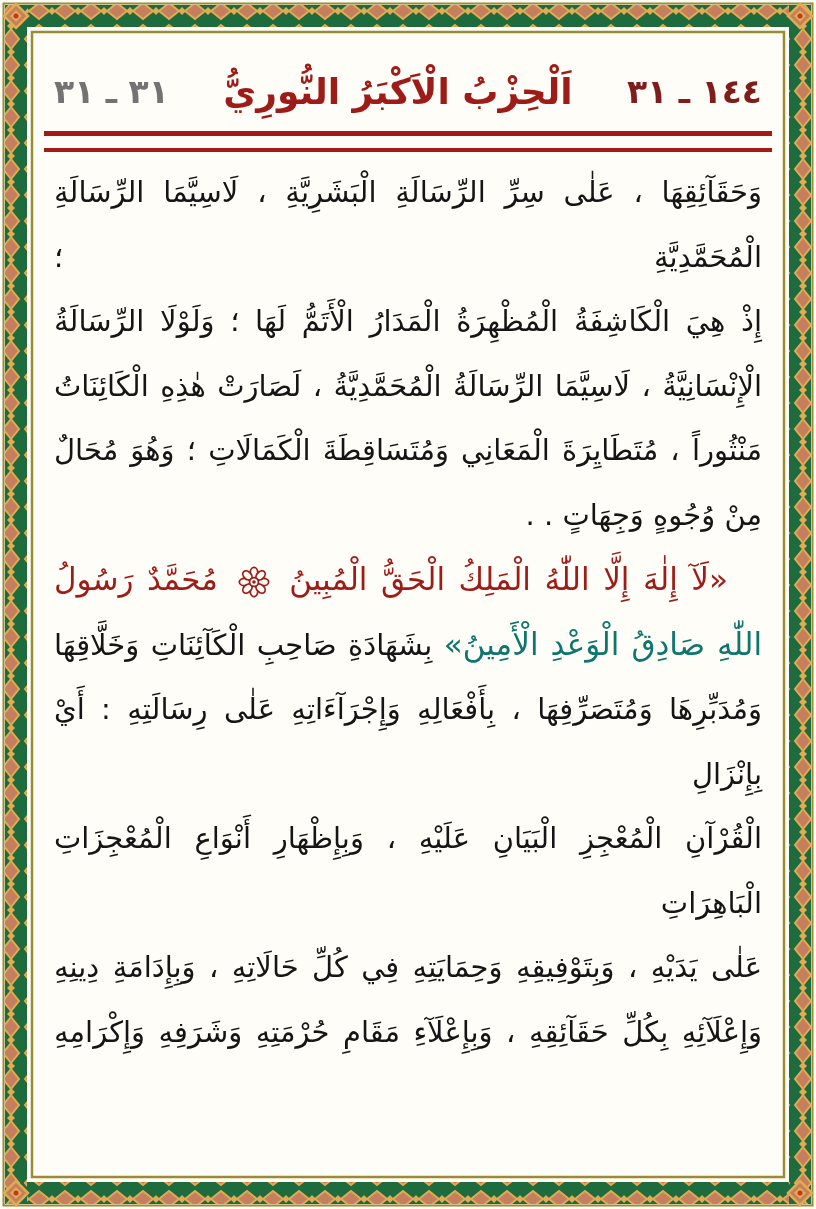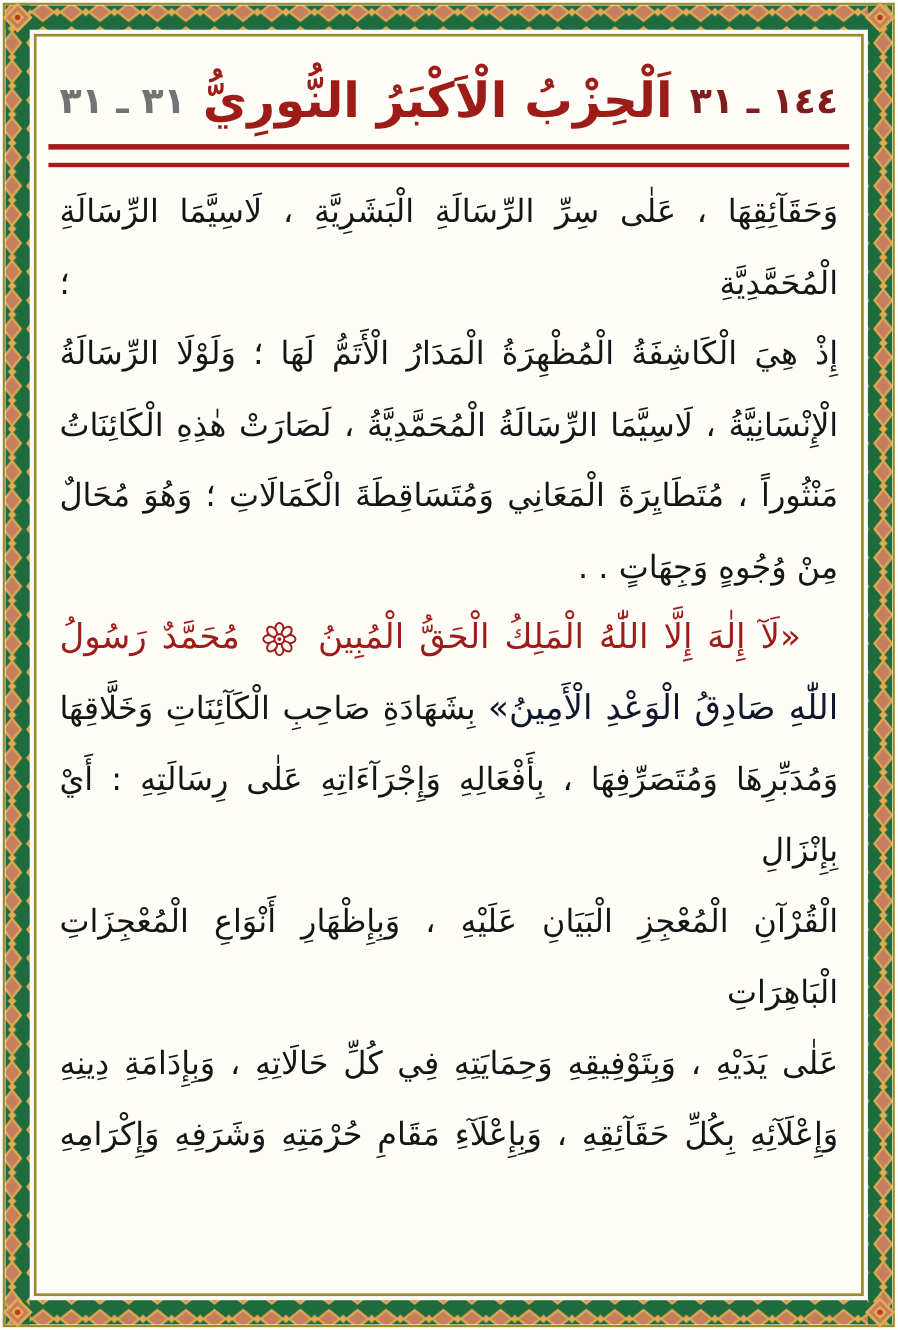--- a/index.html
+++ b/index.html
@@ -5,21 +5,21 @@
   html,body { margin:0; padding:0; }
   body { width:816px; height:1209px; background:#ffffff; overflow:hidden;
          font-family:"DejaVu Sans", sans-serif; }
   .page { position:relative; width:816px; height:1209px; background:#fffdf7; }
   .frame { position:absolute; left:0; top:0; z-index:0; }
   .content { position:absolute; top:36px; left:40px; right:40px; z-index:1;
              direction:rtl; }
   .header { display:flex; justify-content:space-between; align-items:center;
             margin:24px 14px 0 14px; height:62px; }
   .pagenum { font-size:33px; font-weight:bold; white-space:nowrap; }
-  .title   { font-size:44px; font-weight:bold; white-space:nowrap; }
+  .title   { font-size:36px; font-weight:bold; white-space:nowrap; }
   .watermark { font-size:33px; font-weight:bold; white-space:nowrap; }
   .rule { margin:9px 4px 0 4px; height:12px;
           border-top:5px solid; border-bottom:4px solid; }
   .textblock { margin:8px 14px 0 14px; font-size:29px; color:#151515;
                line-height:64.5px; }
   .line { text-align:justify; text-align-last:justify; }
   .line.lastline { text-align-last:right; }
   .quoteline { font-weight:normal; font-size:31px; }
   .indent { padding-right:34px; }
   .rosette { vertical-align:middle; margin:0 6px; }
@@ -107,21 +107,21 @@
             <ellipse cx="10.6" cy="10.6" rx="4.2" ry="6" transform="rotate(-45 10.6 10.6)"></ellipse>
             <ellipse cx="25.4" cy="25.4" rx="4.2" ry="6" transform="rotate(-45 25.4 25.4)"></ellipse>
           </g>
           <circle cx="18" cy="18" r="5" fill="#fffdf7" stroke="#9e1c18" stroke-width="2"></circle>
           <circle cx="18" cy="18" r="2" fill="#9e1c18"></circle>
         </svg>
         <span>مُحَمَّدٌ رَسُولُ</span>
       </div>
 
       <div class="line">
-        <span class="quoteline" style="color:#0f172a">اللّٰهِ صَادِقُ الْوَعْدِ الْأَمِينُ»</span>
+        <span class="quoteline" style="color:#0f766e">اللّٰهِ صَادِقُ الْوَعْدِ الْأَمِينُ»</span>
         <span>بِشَهَادَةِ صَاحِبِ الْكَآئِنَاتِ وَخَلَّاقِهَا</span>
       </div>
 
       <div class="line">وَمُدَبِّرِهَا وَمُتَصَرِّفِهَا ، بِأَفْعَالِهِ وَإِجْرَآءَاتِهِ عَلٰى رِسَالَتِهِ : أَيْ بِإِنْزَالِ</div>
       <div class="line">الْقُرْآنِ الْمُعْجِزِ الْبَيَانِ عَلَيْهِ ، وَبِإِظْهَارِ أَنْوَاعِ الْمُعْجِزَاتِ الْبَاهِرَاتِ</div>
       <div class="line">عَلٰى يَدَيْهِ ، وَبِتَوْفِيقِهِ وَحِمَايَتِهِ فِي كُلِّ حَالَاتِهِ ، وَبِإِدَامَةِ دِينِهِ</div>
       <div class="line">وَإِعْلَآئِهِ بِكُلِّ حَقَآئِقِهِ ، وَبِإِعْلَآءِ مَقَامِ حُرْمَتِهِ وَشَرَفِهِ وَإِكْرَامِهِ</div>
 
     </div>
   </div>

